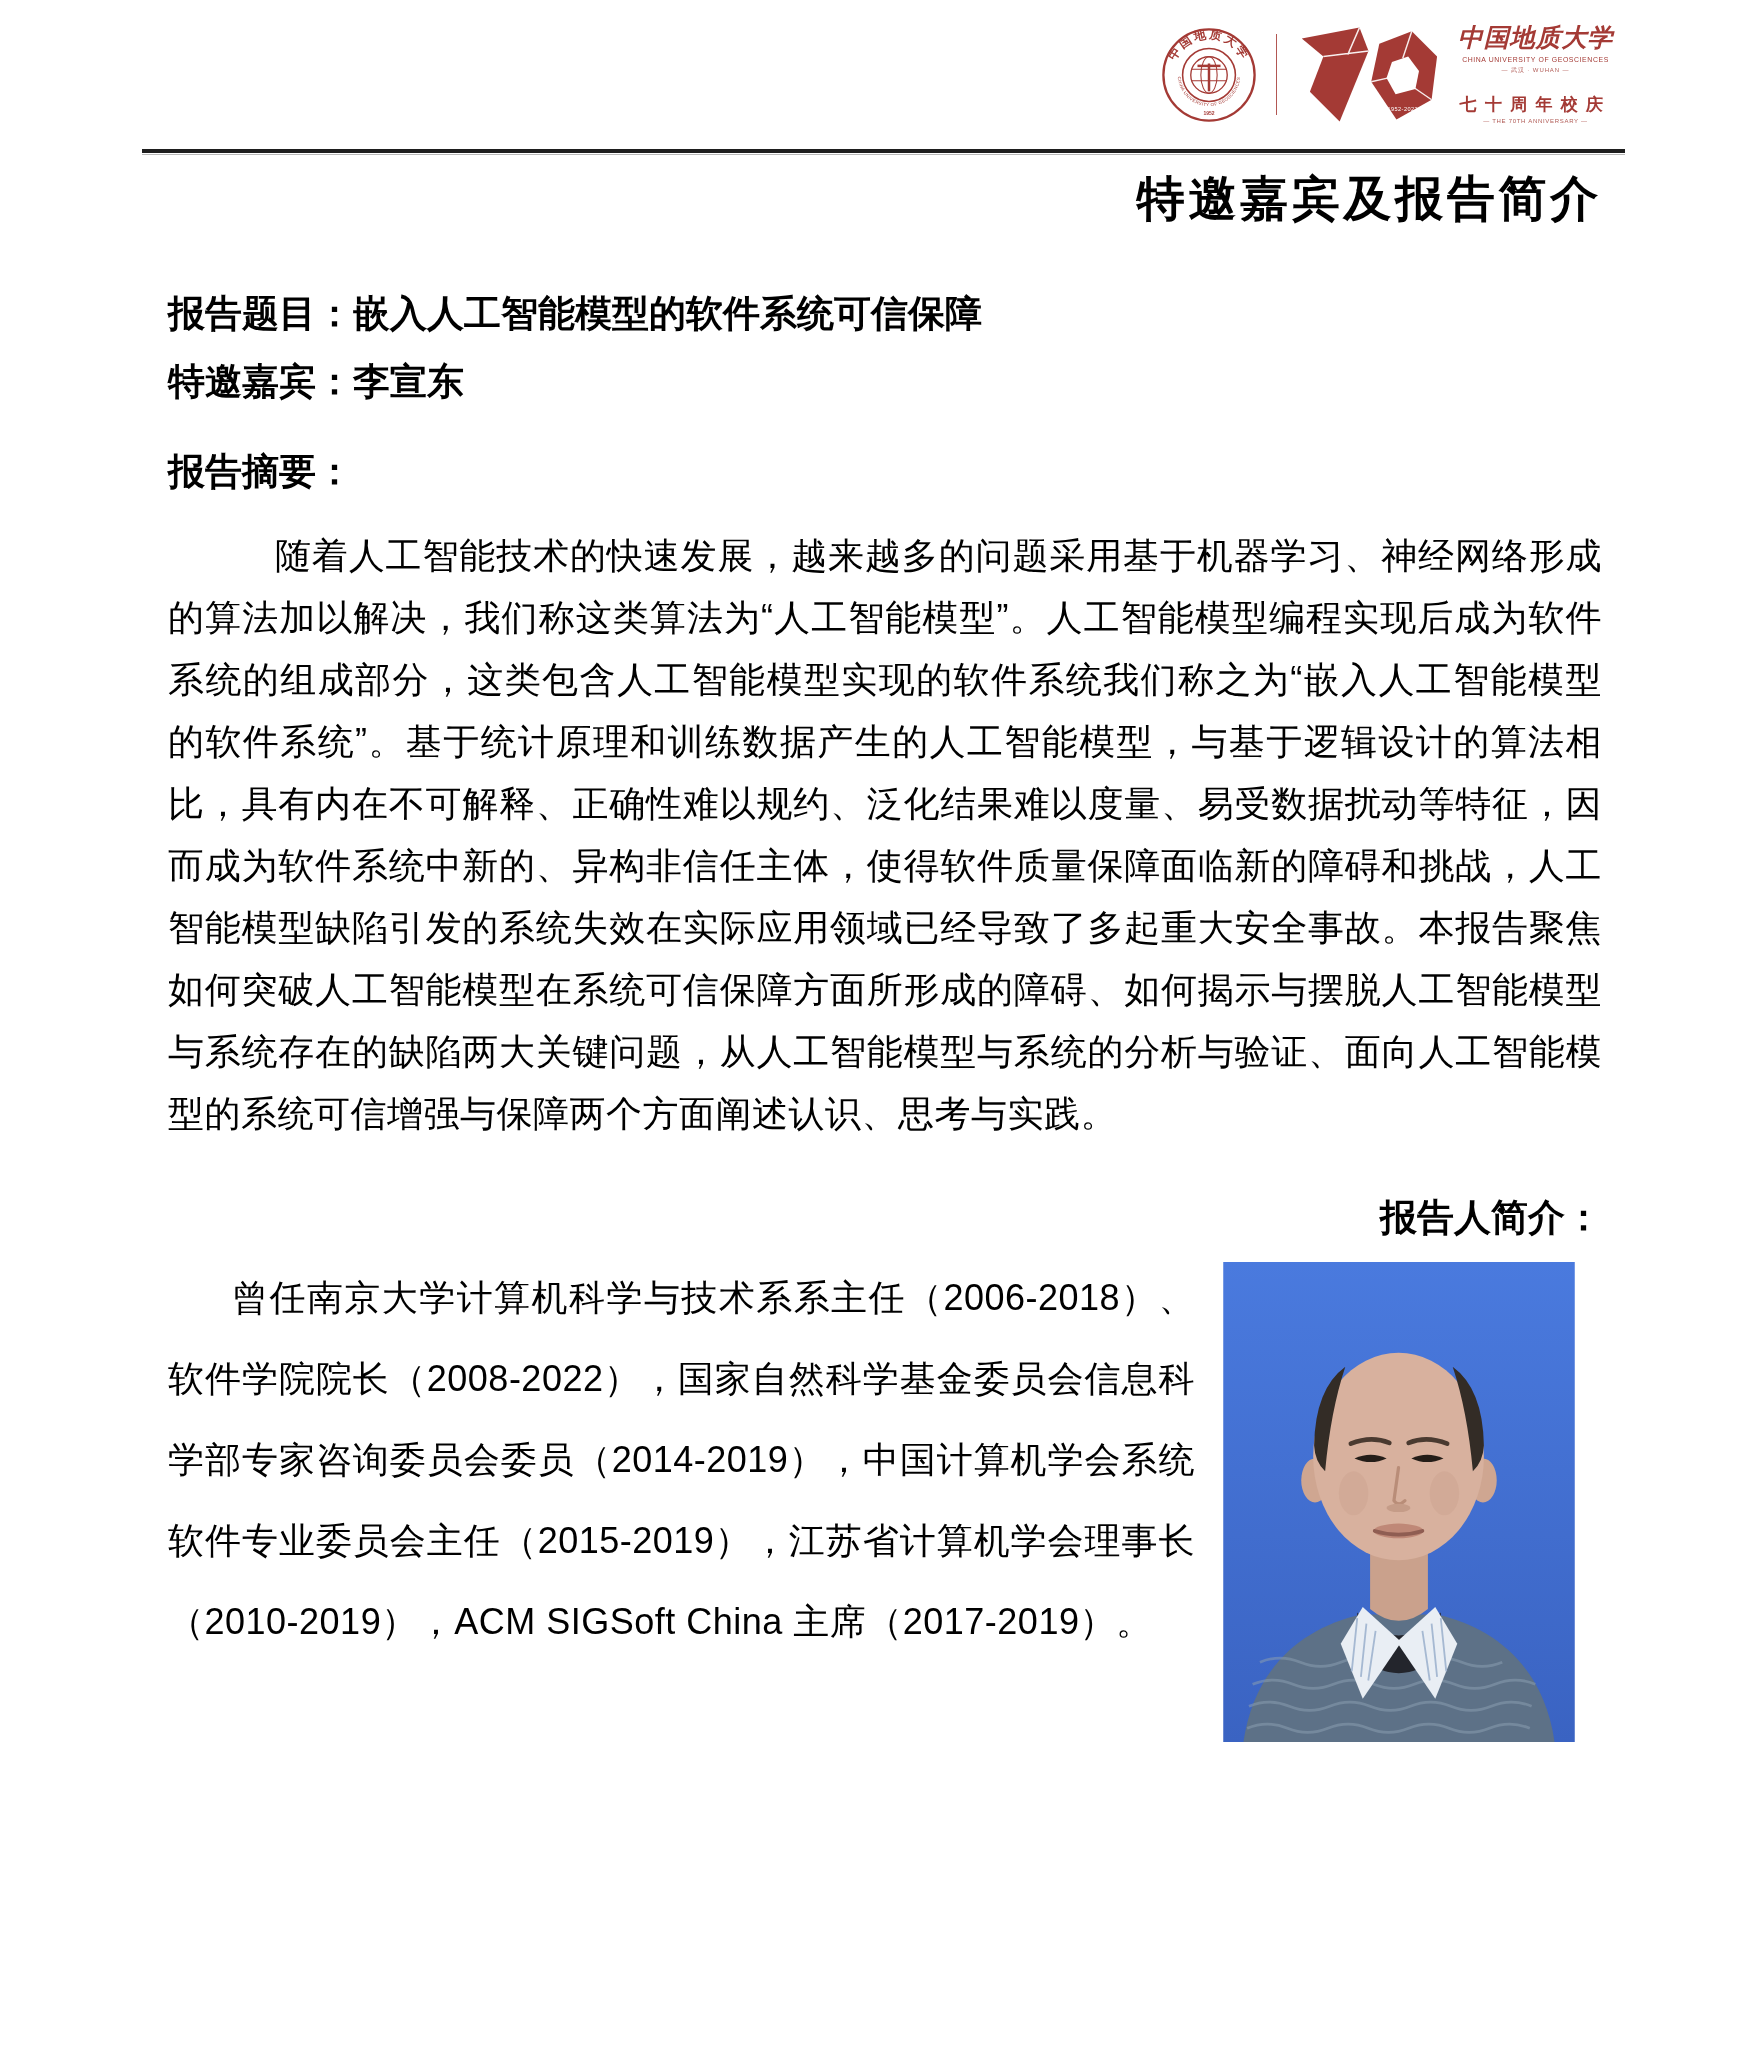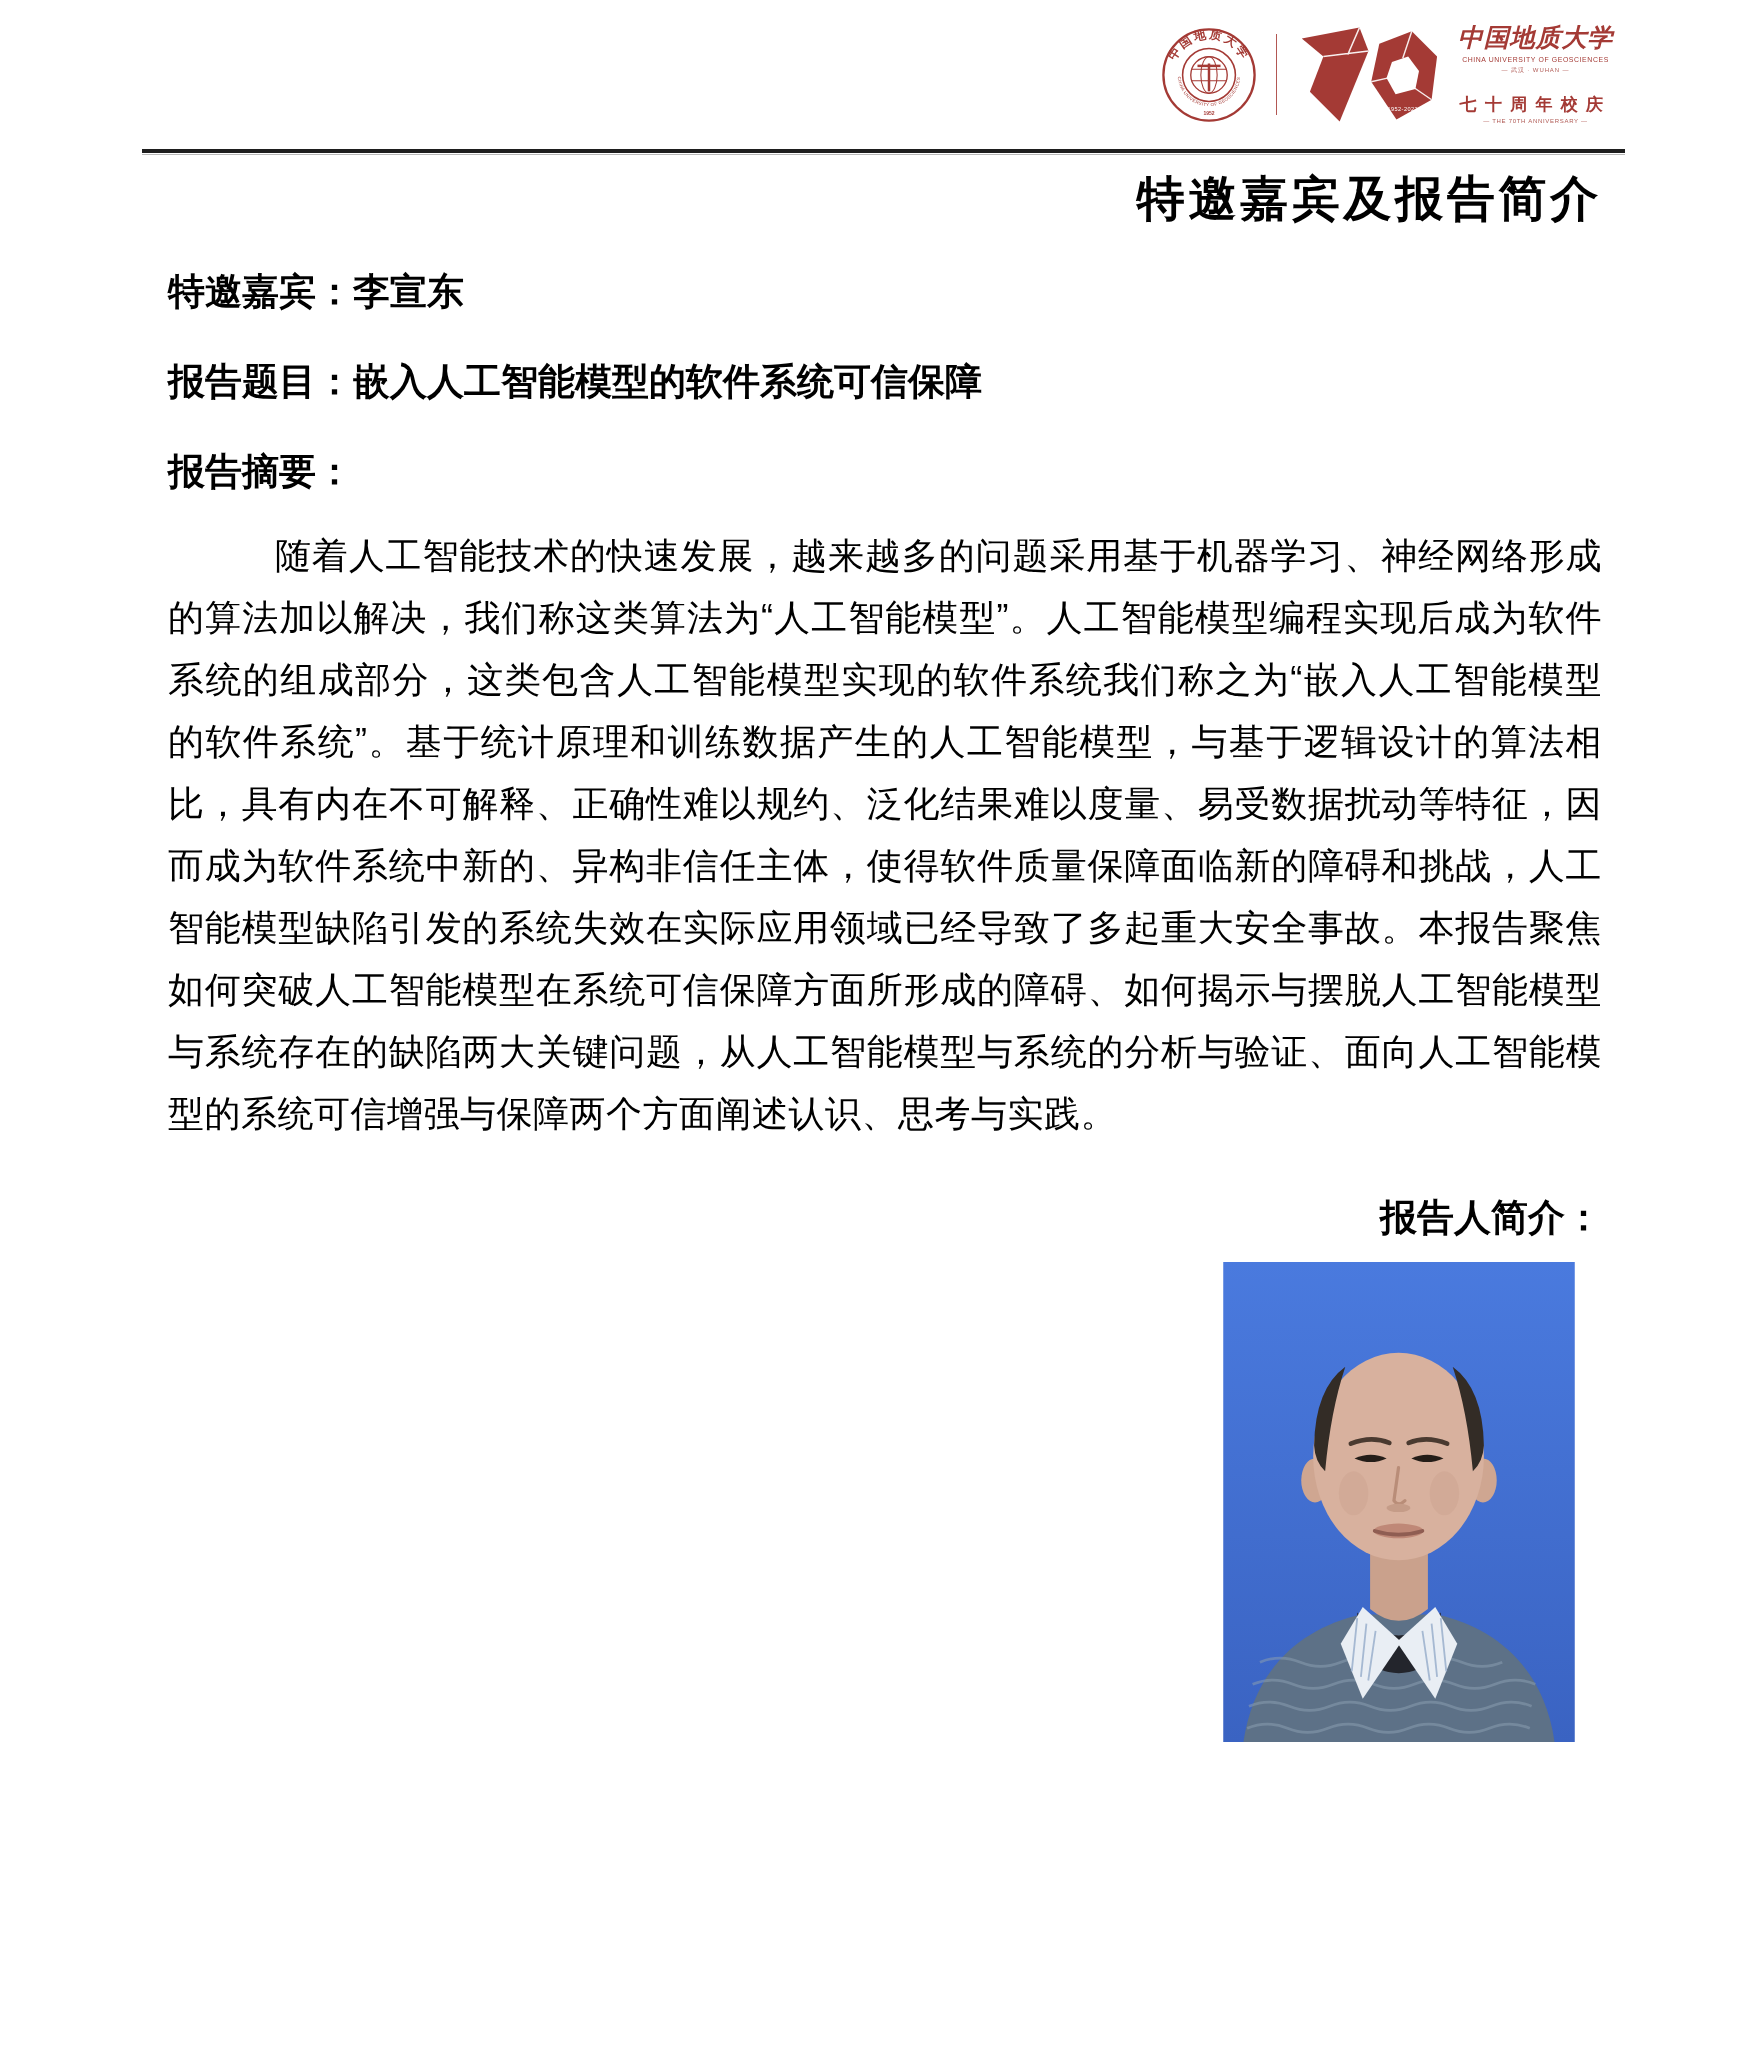--- a/index.html
+++ b/index.html
@@ -118,26 +118,26 @@
     </div>
   </div>
 
   <div class="rule"></div>
   <div class="rule-shadow"></div>
 
   <h1 class="doc-title">特邀嘉宾及报告简介</h1>
 
   <div class="content">
 
+    <div class="h-line" id="topic-line">
+      <span>报告题目：</span><span>嵌入人工智能模型的软件系统可信保障</span>
+    </div>
+
     <div class="h-line" id="guest-line">
       <span>特邀嘉宾：</span><span>李宣东</span>
-    </div>
-
-    <div class="h-line" id="topic-line">
-      <span>报告题目：</span><span>嵌入人工智能模型的软件系统可信保障</span>
     </div>
 
     <div class="h-line" id="abstract-label">报告摘要：</div>
 
     <p class="abstract">随着人工智能技术的快速发展，越来越多的问题采用基于机器学习、神经网络形成的算法加以解决，我们称这类算法为“人工智能模型”。人工智能模型编程实现后成为软件系统的组成部分，这类包含人工智能模型实现的软件系统我们称之为“嵌入人工智能模型的软件系统”。基于统计原理和训练数据产生的人工智能模型，与基于逻辑设计的算法相比，具有内在不可解释、正确性难以规约、泛化结果难以度量、易受数据扰动等特征，因而成为软件系统中新的、异构非信任主体，使得软件质量保障面临新的障碍和挑战，人工智能模型缺陷引发的系统失效在实际应用领域已经导致了多起重大安全事故。本报告聚焦如何突破人工智能模型在系统可信保障方面所形成的障碍、如何揭示与摆脱人工智能模型与系统存在的缺陷两大关键问题，从人工智能模型与系统的分析与验证、面向人工智能模型的系统可信增强与保障两个方面阐述认识、思考与实践。</p>
 
     <div class="h-line" id="bio-label">报告人简介：</div>
 
     <div class="bio">
 
@@ -192,17 +192,18 @@
           <ellipse cx="191" cy="268" rx="13" ry="4.5" fill="#c59c88"></ellipse>
 
           <ellipse cx="191" cy="293" rx="27" ry="8" fill="#bb8170" opacity=".85"></ellipse>
           <path d="M165 293 Q191 301 217 293" stroke="#8f5d52" stroke-width="4" fill="none" stroke-linecap="round"></path>
 
           <ellipse cx="142" cy="252" rx="16" ry="24" fill="#cda28d" opacity=".45"></ellipse>
           <ellipse cx="241" cy="252" rx="16" ry="24" fill="#cda28d" opacity=".45"></ellipse>
         </svg>
       </div>
 
+      <p>曾任南京大学计算机科学与技术系系主任（2006-2018）、软件学院院长（2008-2022），国家自然科学基金委员会信息科学部专家咨询委员会委员（2014-2019），中国计算机学会系统软件专业委员会主任（2015-2019），江苏省计算机学会理事长（2010-2019），ACM SIGSoft China 主席（2017-2019）。</p>
     </div>
 
   </div>
 </div>
 
 
 </body></html>

